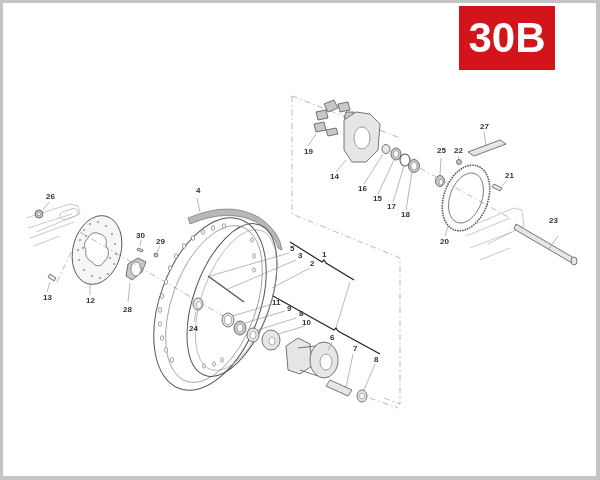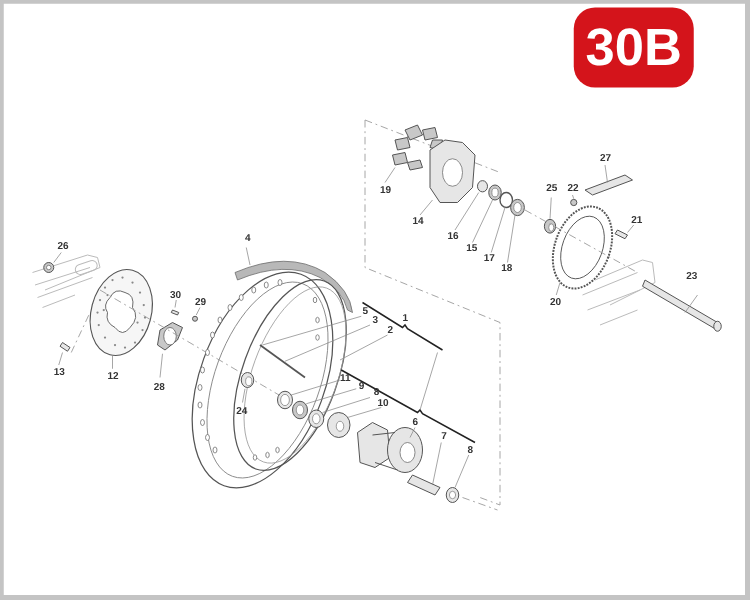--- a/index.html
+++ b/index.html
@@ -1,21 +1,21 @@
 <!DOCTYPE html>
 <html><head>
 <meta charset="utf-8">
 <style>
   html, body { margin: 0; padding: 0; background: #ffffff; }
   body { width: 600px; height: 480px; overflow: hidden; position: relative; font-family: "Liberation Sans", sans-serif; }
   .frame { position: absolute; left: 0; top: 0; width: 600px; height: 480px; box-sizing: border-box;
     border-left: 3px solid #c4c4c4; border-top: 3px solid #c4c4c4; border-right: 4px solid #c4c4c4; border-bottom: 4px solid #c4c4c4; background: #fff; }
   .badge { position: absolute; left: 459px; top: 6px; width: 96px; height: 64px; background: #d4141b;
     color: #fff; font-family: "Liberation Sans", sans-serif; font-weight: bold; font-size: 42px;
-    line-height: 64px; text-align: center; letter-spacing: 0px; border-radius: 17px; }
+    line-height: 64px; text-align: center; letter-spacing: 0px; }
   svg.diagram { position: absolute; left: 0; top: 0; }
   .lbl { font-family: "Liberation Sans", sans-serif; font-size: 8px; font-weight: bold; fill: #333; }
   .stroke { stroke: #555; fill: none; stroke-width: 0.8; }
   .lead { stroke: #888; stroke-width: 0.6; fill: none; }
   .dash { stroke: #999; stroke-width: 0.7; fill: none; stroke-dasharray: 6 3 1.5 3; }
   .part { fill: #e6e6e6; stroke: #555; stroke-width: 0.8; }
   .partd { fill: #c8c8c8; stroke: #555; stroke-width: 0.8; }
   .ghost { stroke: #bbb; stroke-width: 0.8; fill: none; }
   .bracket { stroke: #222; stroke-width: 1.2; fill: none; }
 </style>

